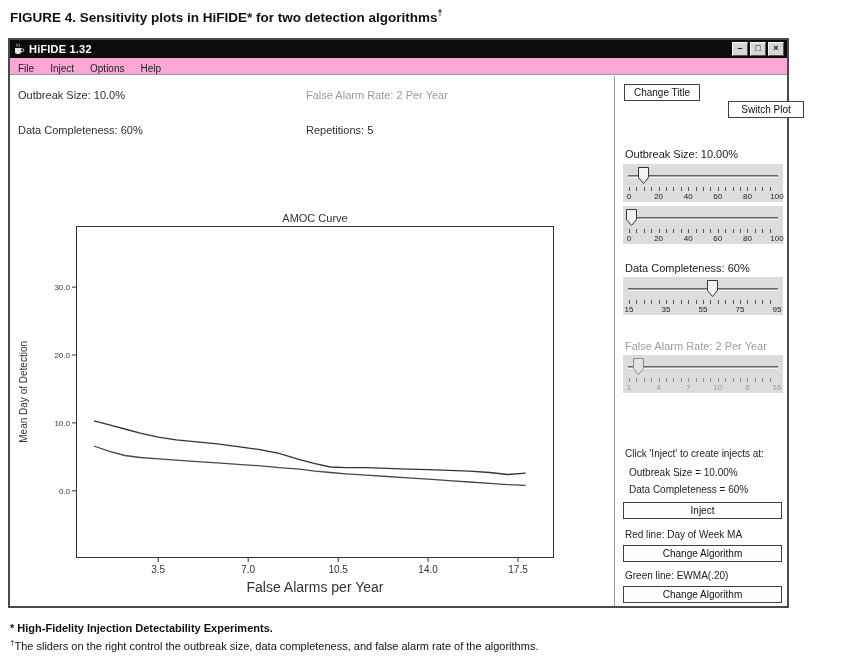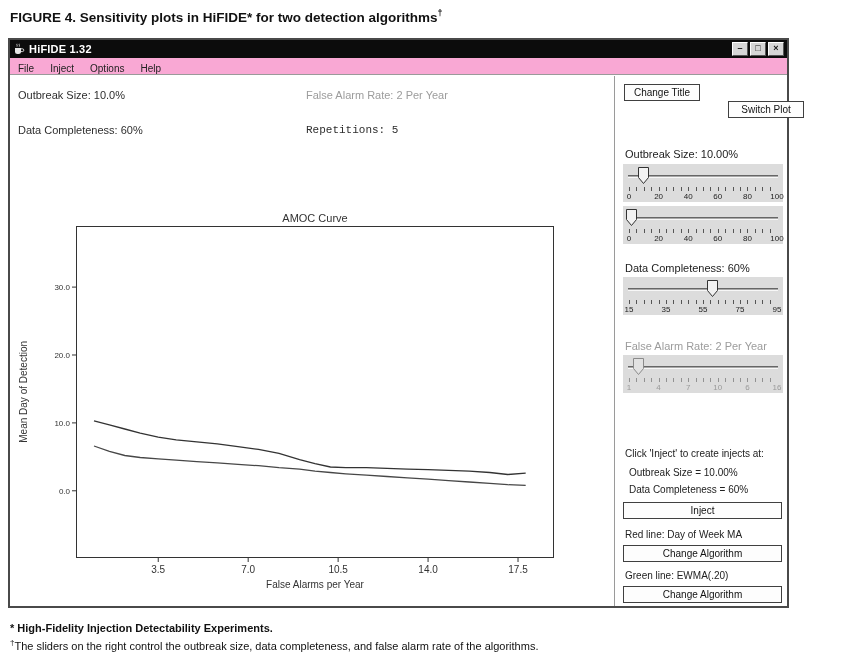--- a/index.html
+++ b/index.html
@@ -26,21 +26,21 @@
 
   .chart-title { position:absolute; left:66px; top:136px; width:478px; text-align:center; font-size:11px; color:#333; }
   #plot-svg { position:absolute; left:66px; top:150px; overflow:visible; }
   .plot-border { fill:none; stroke:#333; stroke-width:1; }
   #y-ticks { position:absolute; left:26px; top:150px; width:34px; height:332px; }
   #y-ticks span { position:absolute; right:0; transform:translateY(-50%); font-size:8px; color:#333; }
   #x-ticks { position:absolute; left:66px; top:488px; width:478px; height:12px; }
   #x-ticks span { position:absolute; transform:translateX(-50%); font-size:10px; color:#333; }
   .ylabel { position:absolute; left:6px; top:150px; height:332px; width:14px; display:flex; align-items:center; justify-content:center; }
   .ylabel span { writing-mode:vertical-rl; transform:rotate(180deg); font-size:10px; color:#333; white-space:nowrap; }
-  .xlabel { position:absolute; left:66px; top:503px; width:478px; text-align:center; font-size:10px; color:#333; }
+  .xlabel { position:absolute; left:66px; top:503px; width:478px; text-align:center; font-size:14px; color:#333; }
 
   .right-panel { position:absolute; left:604px; top:0; width:173px; bottom:0; border-left:1px solid #9a9a9a; background:#fff; }
   .btn { position:absolute; background:#fdfdfd; border:1px solid #404040; font-size:10px; color:#111; text-align:center; height:17px; line-height:15px; cursor:default; }
   .btn-change-title { left:9px; top:8px; width:76px; }
   .btn-switch-plot { left:89px; top:25px; width:76px;margin-left:24px; }
   .panel-label { position:absolute; font-size:11px; color:#222; white-space:nowrap; }
   .hint { position:absolute; font-size:10px; color:#222; white-space:nowrap; }
 
   .slider { position:absolute; left:8px; width:160px; height:38px; background:#dcdcdc; }
   .slider .track { position:absolute; left:5px; right:5px; top:11px; height:3px; background:#a8a8a8; border-top:1px solid #666; border-bottom:1px solid #f7f7f7; }
@@ -86,21 +86,21 @@
       <span class="menu-item">Inject</span>
       <span class="menu-item">Options</span>
       <span class="menu-item">Help</span>
     </div>
 
     <div class="content">
 
       <div class="status-label" style="left:8px; top:13px;">Outbreak Size: 10.0%</div>
       <div class="status-label dim" style="left:296px; top:13px;">False Alarm Rate:  2 Per Year</div>
       <div class="status-label" style="left:8px; top:48px;">Data Completeness: 60%</div>
-      <div class="status-label" style="left:296px; top:48px;font-family:Liberation Mono, monospace;">Repetitions: 5</div>
+      <div class="status-label" style="left:296px; top:48px;">Repetitions: 5</div>
 
       <div class="chart-title">AMOC Curve</div>
       <div class="ylabel">
           <span>Mean Day of Detection</span>
         </div>
       <svg id="plot-svg" width="478" height="332">
         <rect class="plot-border" x="0.5" y="0.5" width="477" height="331"></rect>
       <polyline points="18.0,194.9 33.4,198.9 48.8,203.0 64.2,207.1 82.2,211.1 100.2,213.9 120.8,215.9 141.3,217.9 161.9,220.7 182.5,223.4 203.0,227.4 223.6,233.6 239.0,237.6 254.4,241.0 269.8,241.7 290.4,241.7 311.0,242.4 331.5,243.1 352.1,243.7 372.6,244.4 393.2,245.1 413.8,246.5 431.7,248.5 449.7,247.1" fill="none" stroke="#333333" stroke-width="1.3"></polyline>
           <polyline points="18.0,220.0 33.4,225.4 48.8,229.5 64.2,231.5 82.2,232.9 100.2,234.2 120.8,235.6 141.3,236.9 161.9,238.3 182.5,239.7 203.0,241.7 223.6,243.1 239.0,245.1 254.4,246.5 269.8,247.8 290.4,249.2 311.0,250.5 331.5,251.9 352.1,253.2 372.6,254.6 393.2,256.0 413.8,257.3 431.7,258.7 449.7,259.4" fill="none" stroke="#474747" stroke-width="1.3"></polyline>
           <line x1="82.23655913978497" x2="82.23655913978497" y1="332" y2="336" stroke="#333"></line>

